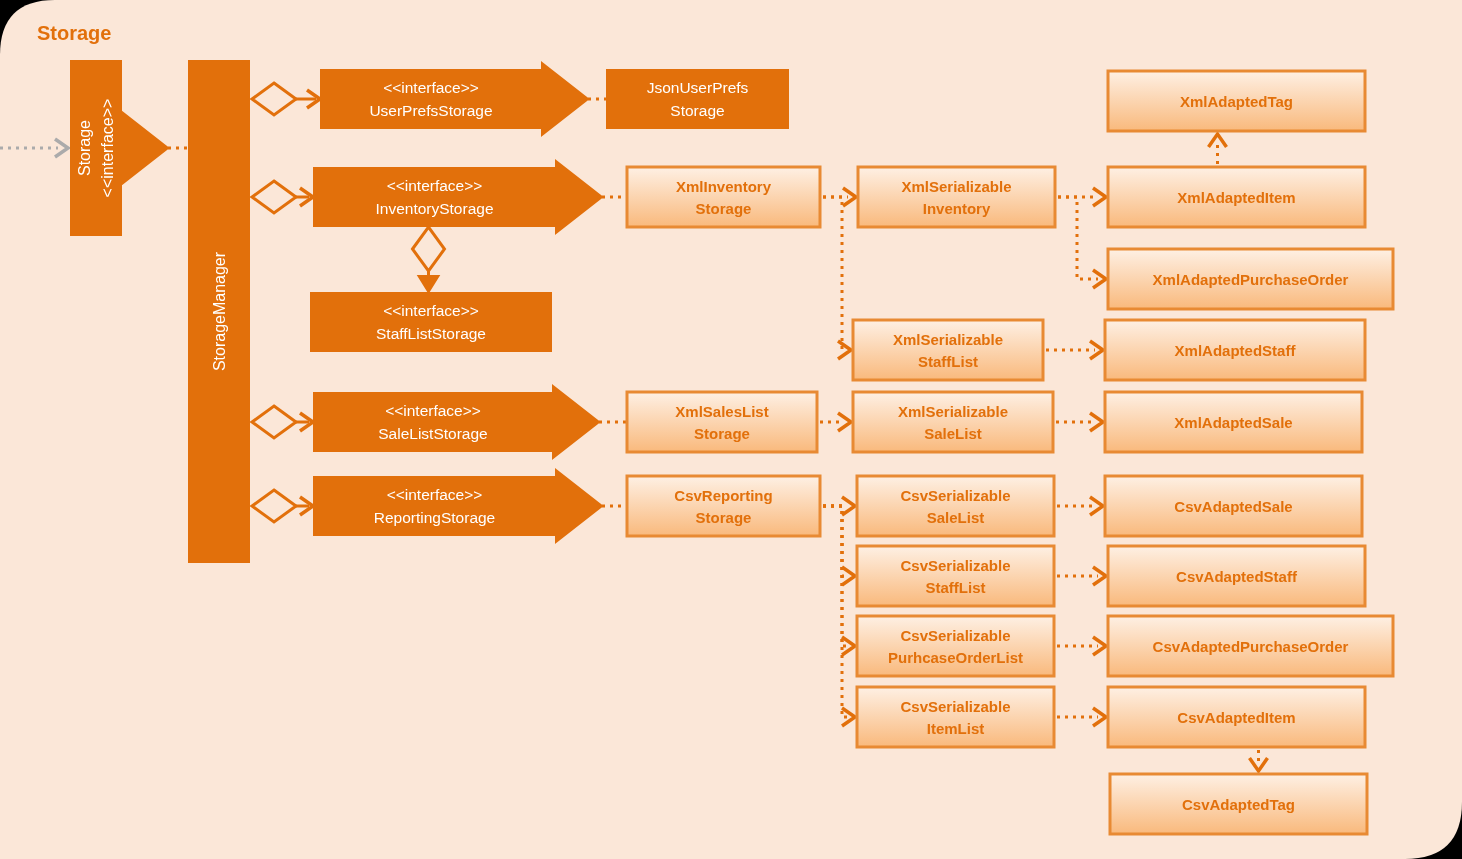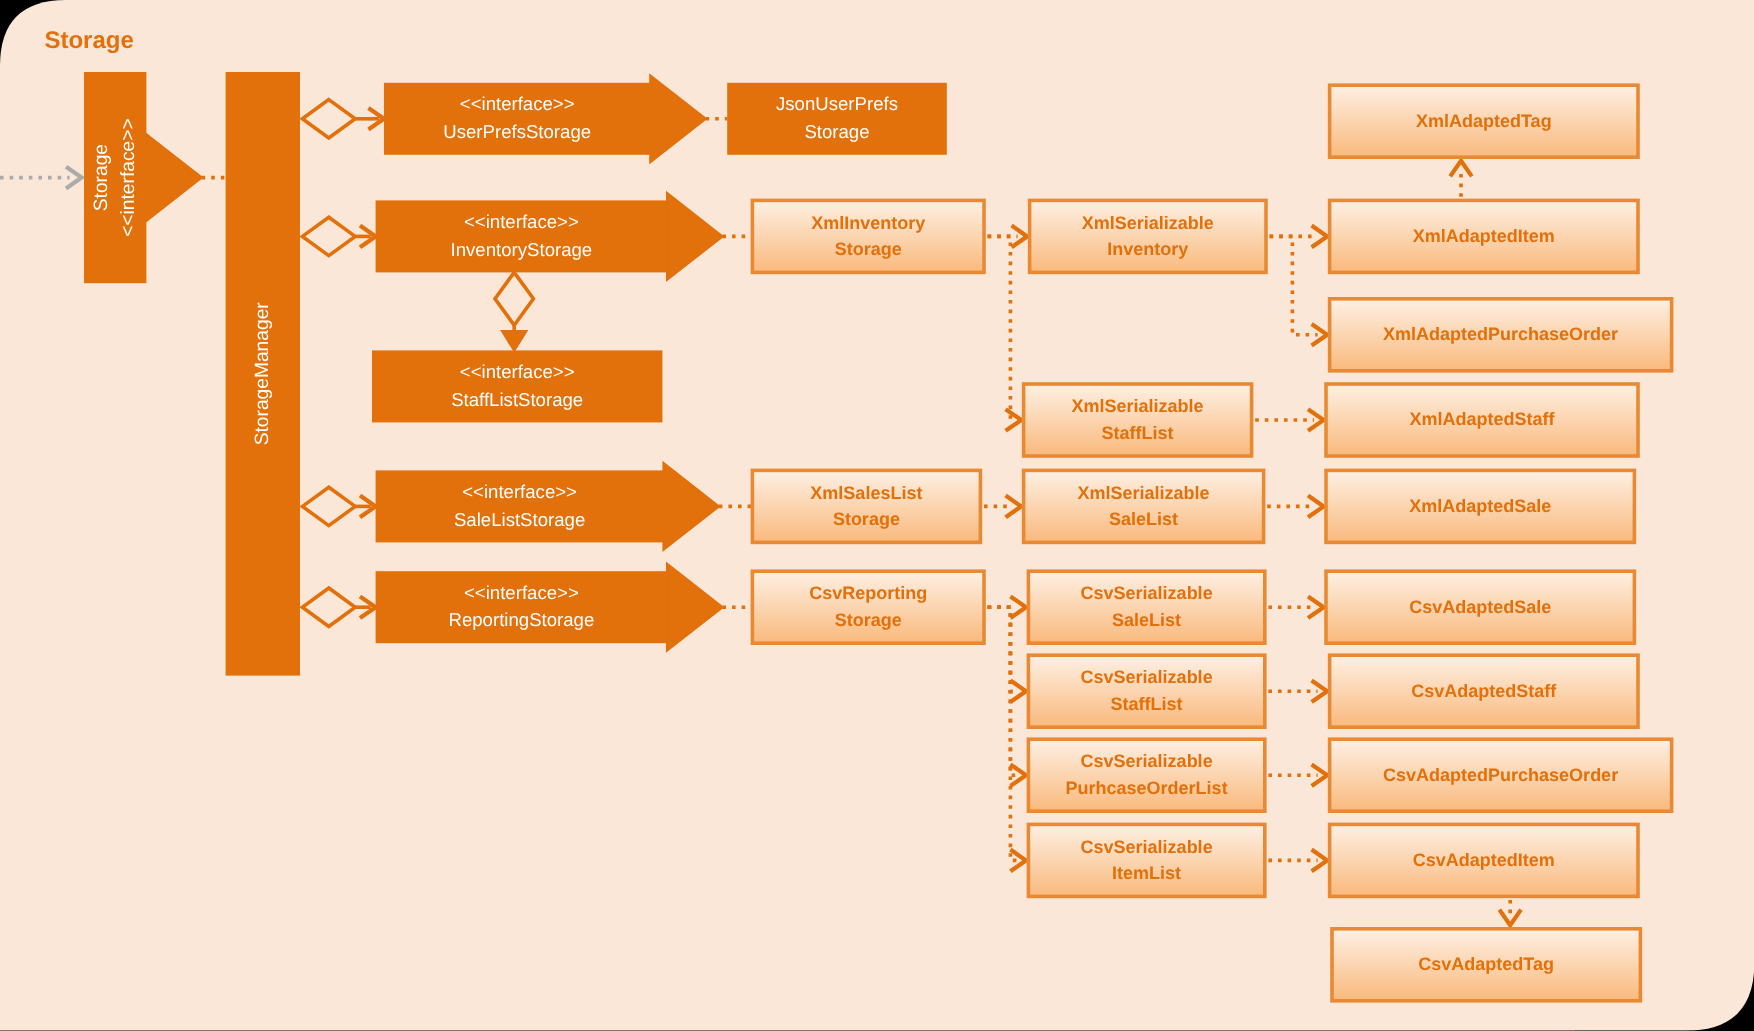--- a/index.html
+++ b/index.html
@@ -1,18 +1,18 @@
 <!DOCTYPE html>
 <html><head>
 <meta charset="utf-8">
 <style>
   html,body{margin:0;padding:0;background:#000;}
   body{width:1462px;height:859px;overflow:hidden;
        font-family:"Liberation Sans","DejaVu Sans",sans-serif;}
-  #stage{position:relative;width:1270px;height:859px;background:#ef4444;padding-left:42px;}
+  #stage{position:relative;width:1270px;height:859px;background:#0f766e;padding-left:42px;}
   #canvas{position:absolute;inset:0;}
   .pkg-title{font-weight:bold;font-size:20px;fill:#E2700B;}
   .solid-label{fill:#ffffff;font-weight:normal;font-size:15.5px;}
   .light-label{fill:#E2700B;font-weight:bold;font-size:15px;}
   .vlabel{fill:#ffffff;font-size:16px;}
 </style>
 </head>
 <body>
 
 <div id="stage">

